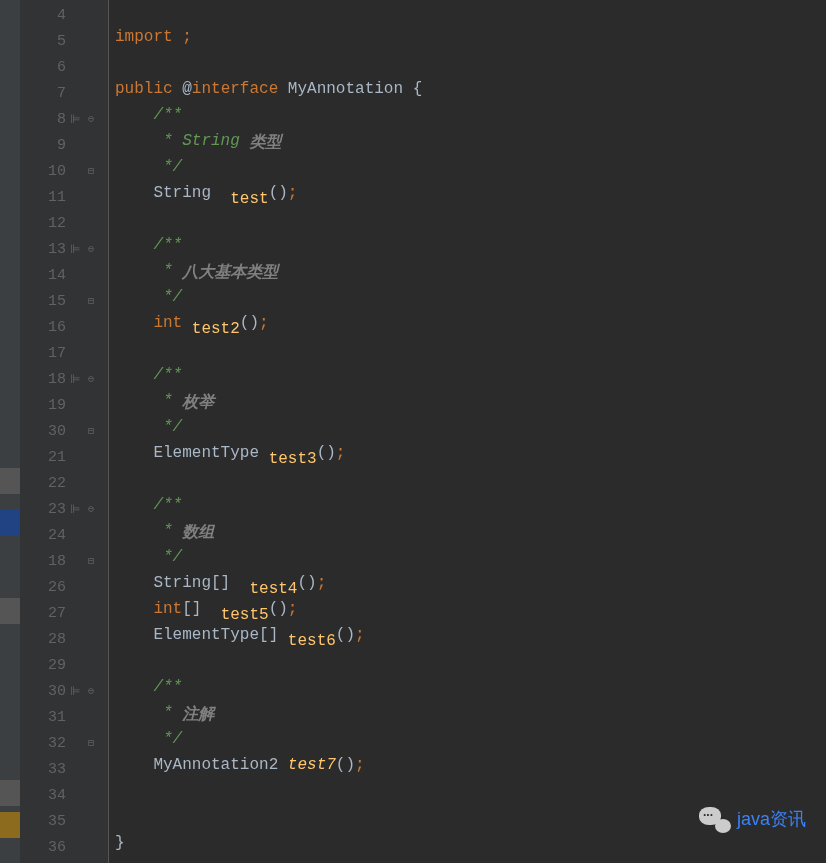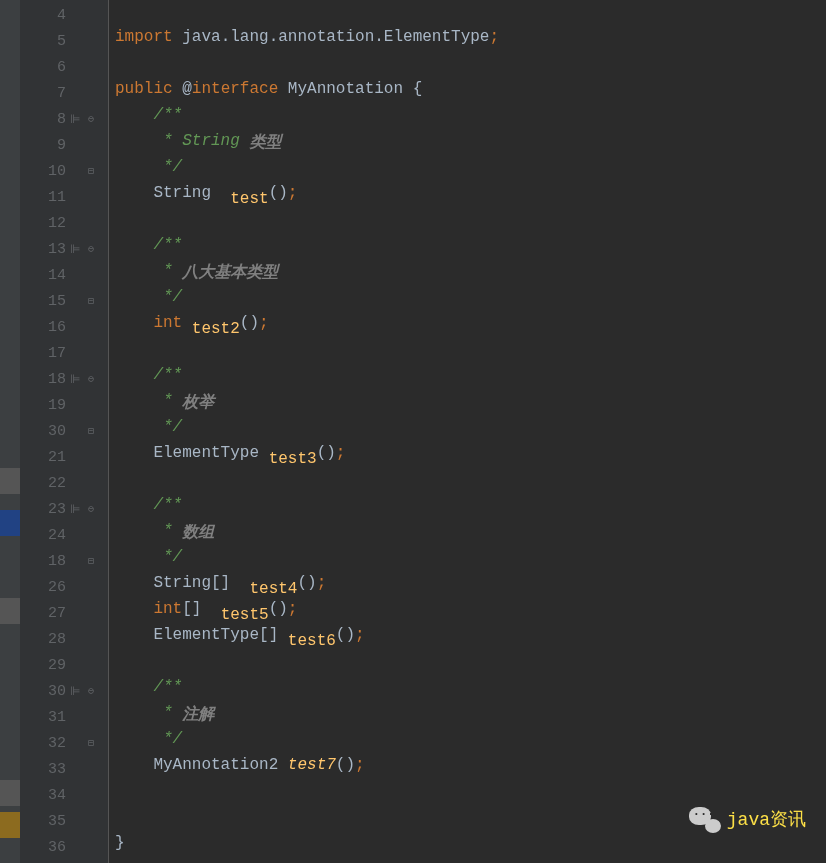--- a/index.html
+++ b/index.html
@@ -82,22 +82,22 @@
     .ident { color: #a9b7c6; }
     .white { color: #a9b7c6; }
     .brace { color: #a9b7c6; }
     .watermark {
       position: absolute;
       bottom: 30px;
       right: 20px;
       display: flex;
       align-items: center;
       gap: 6px;
-      color: #fde047;
-      font-family: Liberation Mono, monospace;
+      color: #3b82f6;
+      font-family: Liberation Sans, sans-serif;
       font-size: 18px;
     }
     .watermark-icon {
       width: 32px;
       height: 28px;
       position: relative;
     }
     .watermark-icon .bubble1 {
       position: absolute;
       width: 22px;
@@ -299,21 +299,21 @@
         <span class="fold-icon" style="width: 12px; display: inline-block;"> </span>
       </div>
       <div class="gutter-row">
         <span class="line-number">36</span>
         <span class="gutter-icon" style="width: 14px; display: inline-block;"> </span>
         <span class="fold-icon" style="width: 12px; display: inline-block;"> </span>
       </div>
     </div>
   <div class="code-area" id="code-area">
     <div class="code-line"></div>
-      <div class="code-line"><span class="kw">import </span><span class="ident">java.lang.annotation.ElementType</span><span class="punct">;</span></div>
+      <div class="code-line"><span class="kw">import </span><span class="punct">;</span></div>
       <div class="code-line"></div>
       <div class="code-line"><span class="kw">public </span><span class="brace">@</span><span class="kw">interface </span><span class="ident">MyAnnotation </span><span class="brace">{</span></div>
       <div class="code-line"><span class="comment">    /**</span></div>
       <div class="code-line"><span class="comment">     * String </span><span class="comment-light">类型</span></div>
       <div class="code-line"><span class="comment">     */</span></div>
       <div class="code-line"><span class="white">    </span><span class="ident">String  </span><span class="method">test</span><span class="brace">()</span><span class="punct">;</span></div>
       <div class="code-line"></div>
       <div class="code-line"><span class="comment">    /**</span></div>
       <div class="code-line"><span class="comment">     * </span><span class="comment-light">八大基本类型</span></div>
       <div class="code-line"><span class="comment">     */</span></div>

